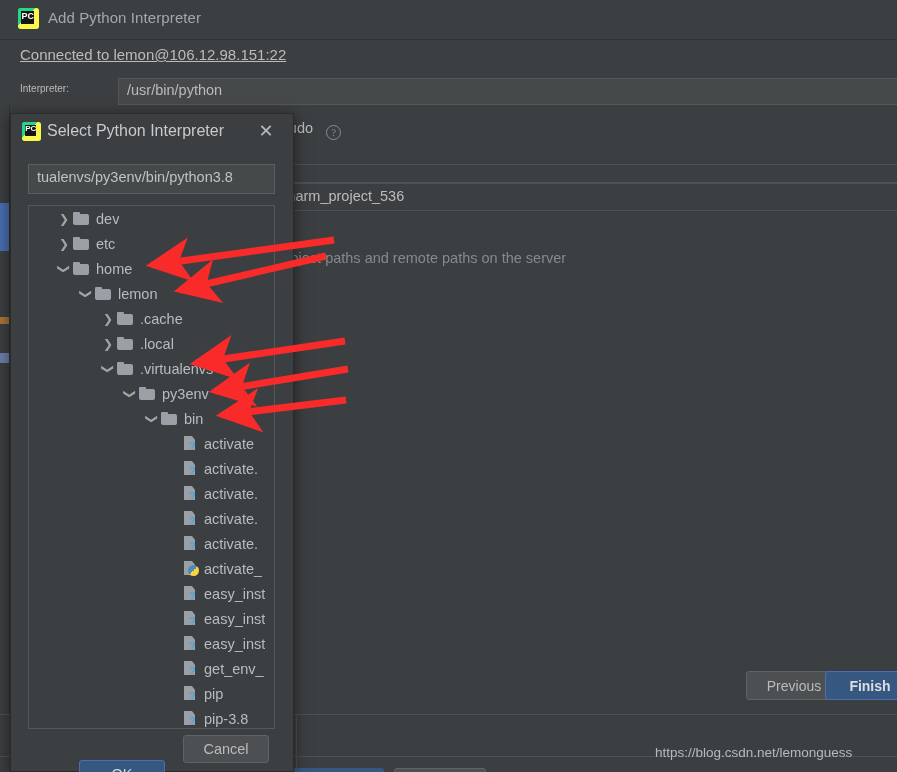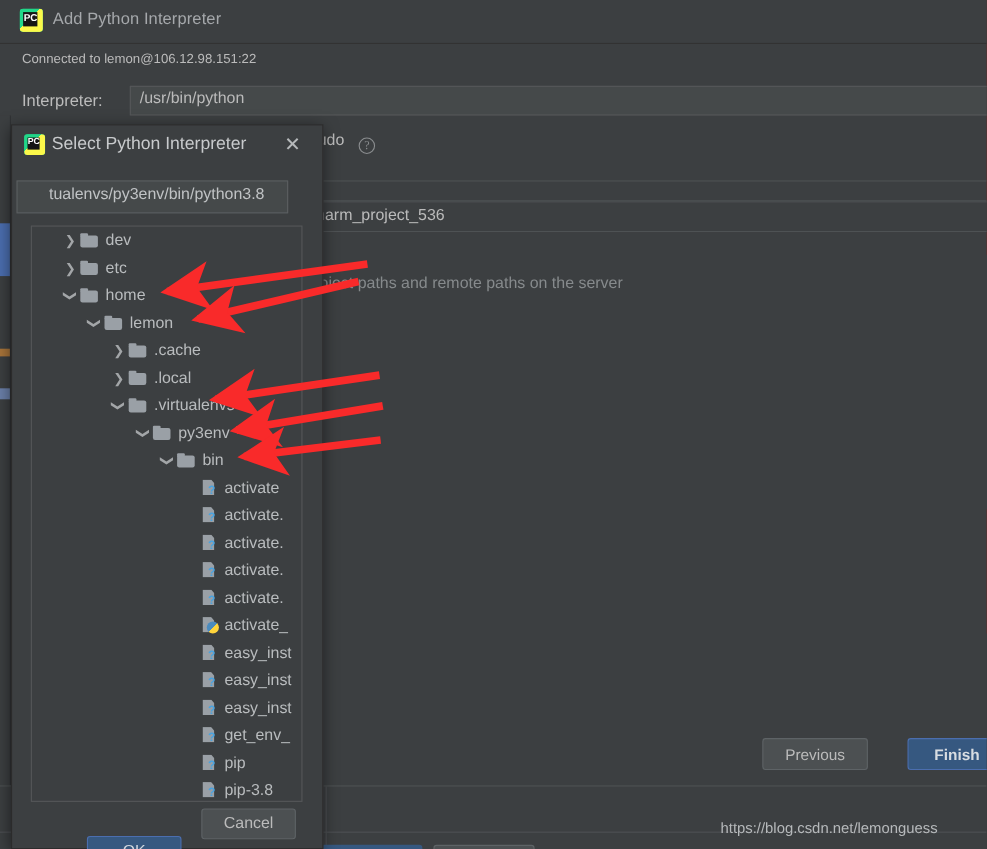--- a/index.html
+++ b/index.html
@@ -32,25 +32,25 @@
     position: absolute; left: 18px; top: 8px;
     width: 21px; height: 21px;
   }
   .wiz-title-text {
     position: absolute; left: 48px; top: 9px;
     font-size: 15px; color: #a5a8ab;
     letter-spacing: .1px;
   }
   .wiz-connected {
     position: absolute; left: 20px; top: 46px;
-    font-size: 12px; color: #bbbbbb;
+    font-size: 15px; color: #bbbbbb; text-decoration: underline;
   }
   .wiz-interp-label {
     position: absolute; left: 20px; top: 83px;
-    font-size: 15px; color: #bbbbbb;
+    font-size: 10px; color: #bbbbbb;
   }
   .wiz-interp-field {
     position: absolute; left: 118px; top: 78px;
     width: 782px; height: 27px;
     background: #45494a;
     border: 1px solid #555759;
     color: #bbbbbb; font-size: 14.5px;
     padding: 3px 0 0 8px;
     white-space: nowrap; overflow: hidden;
   }
@@ -100,21 +100,21 @@
   .strip-mark { position: absolute; left: 0; width: 9px; }
 
   
   .btn {
     position: absolute; height: 29px;
     font-size: 14px; border-radius: 3px;
     display: flex; align-items: center; justify-content: center;
     cursor: default; white-space: nowrap;
   }
   .btn-prev {
-    left: 693px; top: 671px; width: 96px;
+    left: 746px; top: 671px; width: 96px;
     background: #4c5052; border: 1px solid #5e6366; color: #bbbbbb;
   }
   .btn-finish {
     left: 825px; top: 671px; width: 90px;
     background: #365880; border: 1px solid #4b6eaf; color: #d8dde2;
     font-weight: bold;
   }
   .wiz-bottom-sep {
     position: absolute; left: 0; top: 714px; width: 897px; height: 1px;
     background: #4e5254;
@@ -149,26 +149,26 @@
     position: absolute; left: 36px; top: 8px;
     font-size: 16px; color: #c8cacc;
   }
   .dlg-close {
     position: absolute; left: 244px; top: 7px;
     width: 22px; height: 22px; color: #b6b9bb;
     font-size: 18px; line-height: 20px; text-align: center;
     font-family: "Liberation Sans", sans-serif;
   }
   .dlg-pathfield {
-    position: absolute; left: 4px; top: 50px;
+    position: absolute; left: 17px; top: 50px;
     width: 247px; height: 30px;
     background: #45494a; border: 1px solid #5b5f61;
     color: #c0c3c5; font-size: 14.5px;
     padding: 4px 0 0 8px;
-    white-space: nowrap; overflow: hidden; text-align: center;
+    white-space: nowrap; overflow: hidden;
   }
   .dlg-treebox {
     position: absolute; left: 17px; top: 91px;
     width: 247px; height: 524px;
     background: #3c3f41; border: 1px solid #555759;
     overflow: hidden;
   }
   .tree-vp {
     position: absolute; left: 0; top: 0; width: 245px; height: 522px;
     overflow: hidden;

